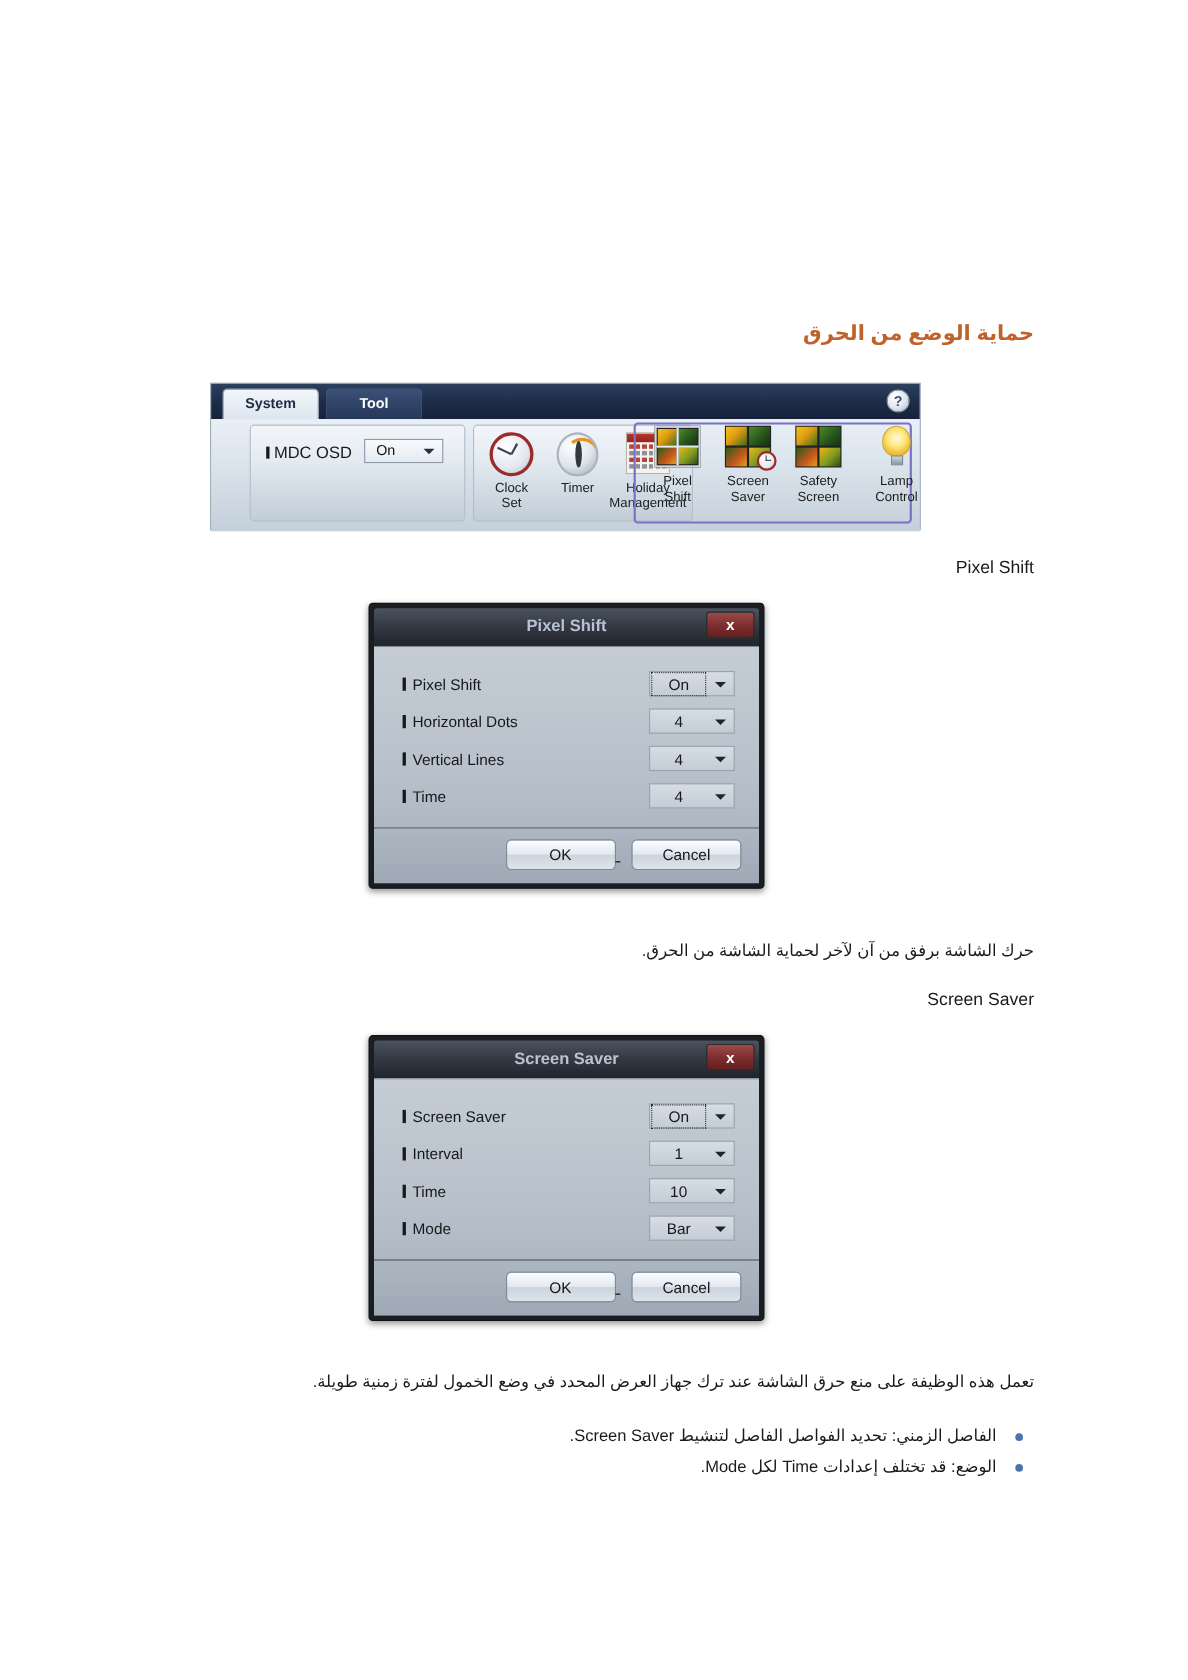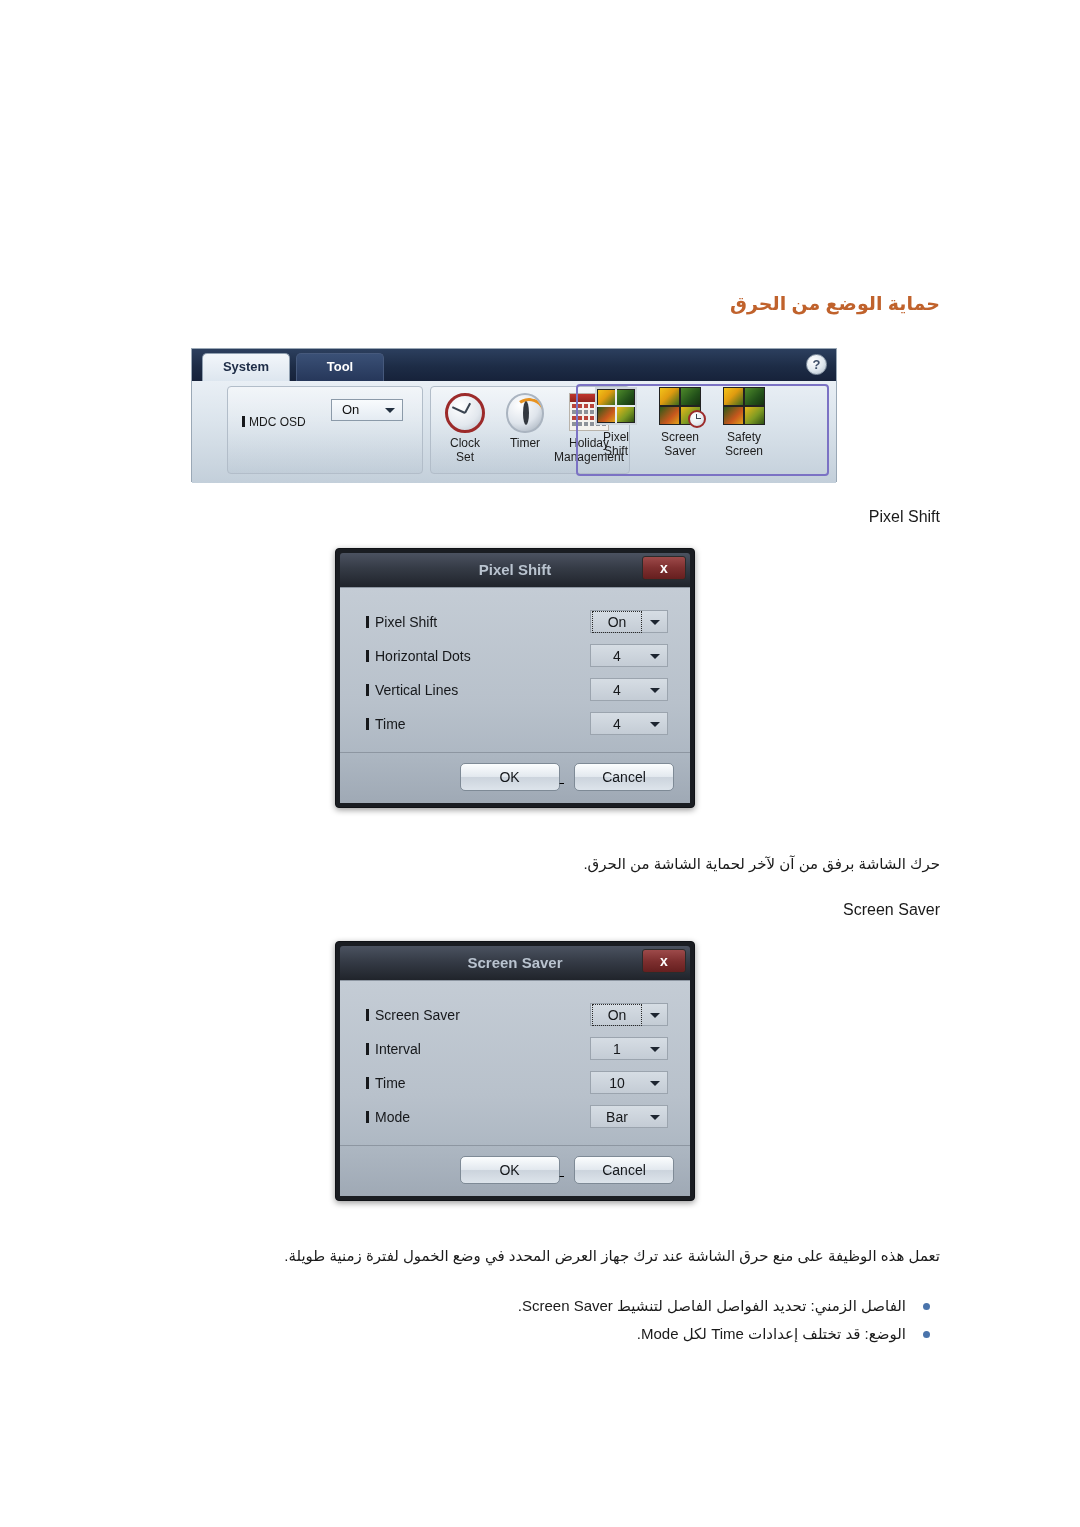--- a/index.html
+++ b/index.html
@@ -119,23 +119,22 @@
     height: 92px;
     border: 2px solid #7b72c4;
     border-radius: 4px;
     box-sizing: border-box;
     pointer-events: none;
   }
   .osd-label {
     position: absolute;
     left: 14px;
     top: 16px;
-    font-size: 12px;
+    font-size: 15px;
     color: #1a1a1a;
-    margin-top: 12px;
   }
   .osd-select {
     position: absolute;
     left: 103px;
     top: 12px;
     width: 72px;
     height: 22px;
     background: linear-gradient(to bottom, #f8fbfd 0%, #e4ebf2 100%);
     border: 1px solid #8b9aa9;
     box-sizing: border-box;
@@ -564,20 +563,30 @@
           <i class="t-a"></i>
             <i class="t-b"></i>
             <i class="t-c"></i>
             <i class="t-d"></i>
         </div>
       </div>
       <div class="cap">Safety</div>
       <div class="cap">Screen</div>
     </div>
 
+    <div class="tb-item" style="left:586px;width:74px;">
+      <div class="glyph">
+        <div class="ic-lamp">
+            <div class="bulb"></div>
+            <div class="base"></div>
+          </div>
+      </div>
+      <div class="cap">Lamp</div>
+      <div class="cap">Control</div>
+    </div>
 
   </div>
 </div>
 
 <div class="caption-en" style="top:508px;">Pixel Shift</div>
 
 <div class="dlg" style="top:548px;">
   <div class="dlg-title">
     <div class="t">Pixel Shift</div>
     <div class="dlg-close">x</div>

